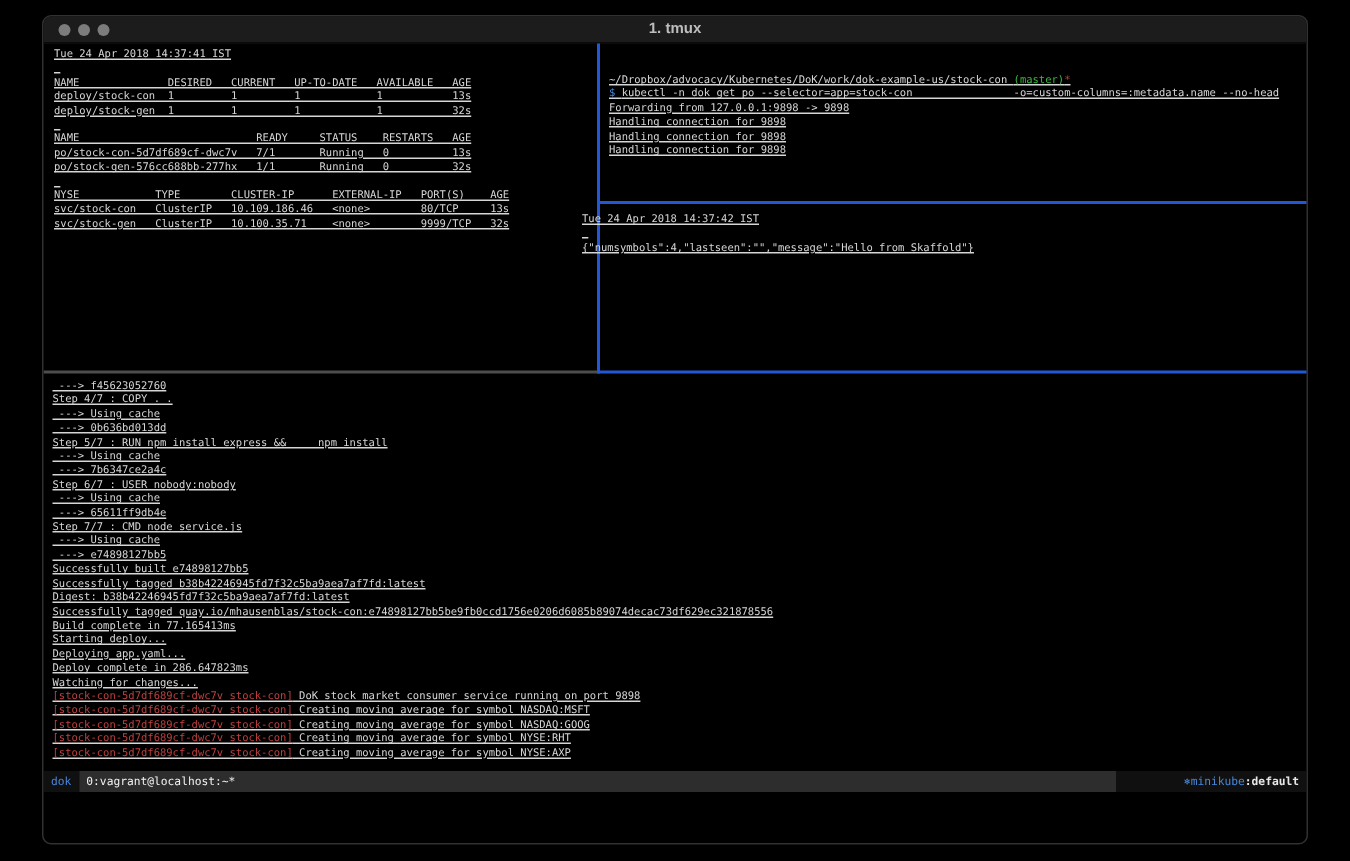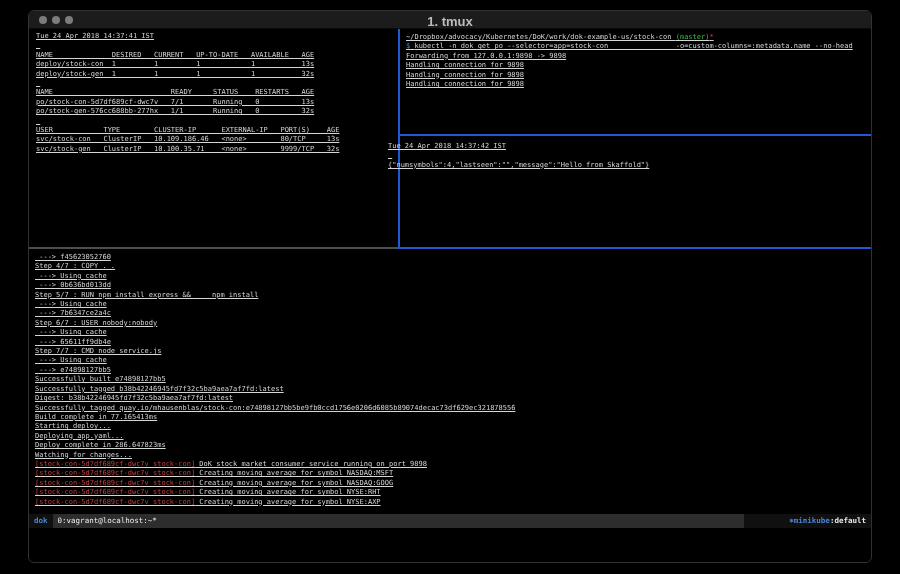--- a/index.html
+++ b/index.html
@@ -14,43 +14,43 @@
   #screen{position:relative;width:900px;height:574px;background:#000;overflow:hidden;
           font-family:"DejaVu Sans Mono",monospace;}
   #window{position:absolute;left:28px;top:10px;width:844px;height:553px;
           background:#000;border:1px solid #313131;border-radius:6px;overflow:hidden;}
   
   #titlebar{position:absolute;left:0;top:0;width:100%;height:18px;background:#1c1c1c;
             border-bottom:1px solid #0a0a0a;}
   .traffic{position:absolute;top:5px;width:8px;height:8px;border-radius:50%;background:#7c7c7c;}
   .t1{left:10px}.t2{left:23px}.t3{left:36px}
   #window-title{position:absolute;top:3px;left:0;width:100%;text-align:center;
-                font-family:"Liberation Sans",sans-serif;font-size:13px;font-weight:bold;color:#bdbdbd;}
+                font-family:"Liberation Sans",sans-serif;font-size:10px;font-weight:bold;color:#bdbdbd;}
   
   .pane{position:absolute;overflow:hidden;}
   .term-line{white-space:pre;font-size:7px;line-height:9.4px;color:var(--text);text-decoration:underline;}
   .c-green{color:var(--green);}
   .c-red{color:var(--red);}
   .c-blue{color:var(--text-blue);}
   #pane-top-left{left:2px;top:18px;width:367px;height:219px;padding:3px 0 0 5px;}
-  #pane-top-right{left:373px;top:18px;width:469px;height:104px;padding:4px 0 0 4px;}
+  #pane-top-right{left:373px;top:18px;width:469px;height:104px;padding:20px 0 0 4px;}
   #pane-mid-right{left:355px;top:125px;width:469px;height:111px;padding:6px 0 0 4px;}
   #pane-bottom{left:2px;top:238px;width:840px;height:264px;padding:4px 0 0 4px;}
   
   #divider-vertical{position:absolute;left:369px;top:18px;width:2px;height:220px;background:var(--accent-blue);}
   #divider-right-mid{position:absolute;left:371px;top:123px;width:473px;height:2px;background:var(--accent-blue);}
   #divider-bottom-left{position:absolute;left:0;top:236px;width:369px;height:2px;background:#4d4d4d;}
   #divider-bottom-right{position:absolute;left:369px;top:236px;width:475px;height:2px;background:var(--accent-blue);}
   
   #statusbar{position:absolute;left:0;top:503px;width:100%;height:14px;background:#2d2d2d;
              display:flex;align-items:center;font-size:7.5px;line-height:14px;}
-  #session-seg{background:#101010;padding:0 5px;height:100%;color:var(--text-blue);font-weight:bold;text-align:center;}
+  #session-seg{background:#101010;padding:0 5px;height:100%;color:var(--text-blue);font-weight:normal;text-align:center;}
   #window-tab{color:#f0f0f0;font-weight:normal;padding:0 5px;height:100%;}
   #status-right{margin-left:auto;background:#101010;padding:0 5px;height:100%;}
-  #status-right .kube{color:var(--text-blue);font-weight:bold;margin-left:40px;}
+  #status-right .kube{color:var(--text-blue);font-weight:normal;margin-left:40px;}
   #status-right .ctx{color:#e8e8e8;font-weight:bold;}
 </style>
 </head>
 <body>
 
 <div id="screen">
   <div id="window">
 
     <div id="titlebar">
       <span class="traffic t1"></span>
@@ -63,21 +63,21 @@
         <div class="term-line">Tue 24 Apr 2018 14:37:41 IST</div>
         <div class="term-line">&nbsp;</div>
         <div class="term-line">NAME              DESIRED   CURRENT   UP-TO-DATE   AVAILABLE   AGE</div>
         <div class="term-line">deploy/stock-con  1         1         1            1           13s</div>
         <div class="term-line">deploy/stock-gen  1         1         1            1           32s</div>
         <div class="term-line">&nbsp;</div>
         <div class="term-line">NAME                            READY     STATUS    RESTARTS   AGE</div>
         <div class="term-line">po/stock-con-5d7df689cf-dwc7v   7/1       Running   0          13s</div>
         <div class="term-line">po/stock-gen-576cc688bb-277hx   1/1       Running   0          32s</div>
         <div class="term-line">&nbsp;</div>
-        <div class="term-line">USER            TYPE        CLUSTER-IP      EXTERNAL-IP   PORT(S)    AGE</div>
+        <div class="term-line">NYSE            TYPE        CLUSTER-IP      EXTERNAL-IP   PORT(S)    AGE</div>
         <div class="term-line">svc/stock-con   ClusterIP   10.109.186.46   &lt;none&gt;        80/TCP     13s</div>
         <div class="term-line">svc/stock-gen   ClusterIP   10.100.35.71    &lt;none&gt;        9999/TCP   32s</div>
       </div>
 
     <div id="divider-vertical"></div>
 
     <div id="pane-top-right" class="pane">
         <div class="term-line"><span>~/Dropbox/advocacy/Kubernetes/DoK/work/dok-example-us/stock-con </span><span class="c-green">(master)</span><span class="c-red">*</span></div>
         <div class="term-line"><span class="c-blue">$ </span><span>kubectl -n dok get po --selector=app=stock-con                -o=custom-columns=:metadata.name --no-head</span></div>
         <div class="term-line">Forwarding from 127.0.0.1:9898 -&gt; 9898</div>

